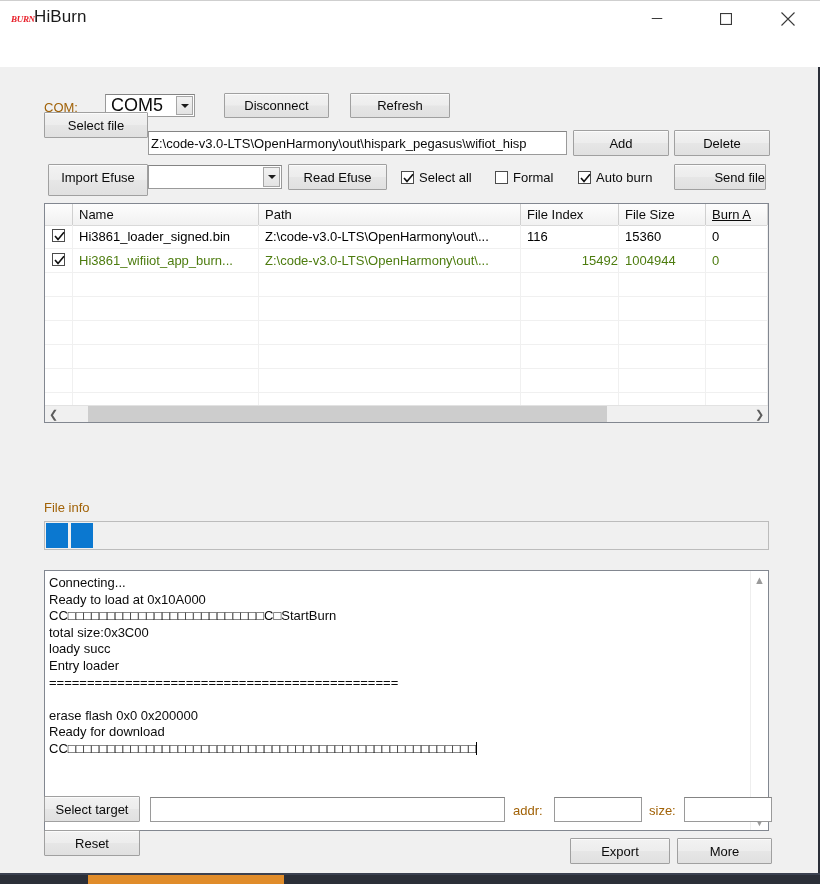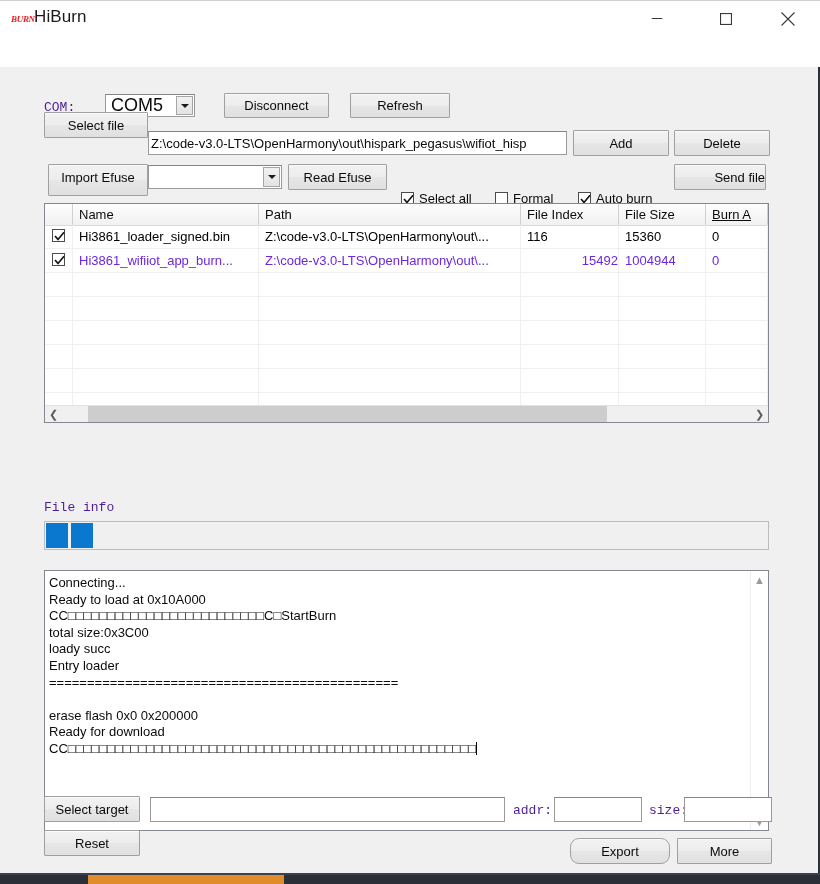--- a/index.html
+++ b/index.html
@@ -160,35 +160,33 @@
     width: 0; height: 0;
     border-left: 4px solid transparent;
     border-right: 4px solid transparent;
     border-top: 4px solid #1b1b1b;
   }
 
   
   .lbl {
     position: absolute;
     font-size: 13px;
-    color: #4c1d95;
+    color: #a16207;
     white-space: nowrap;
     line-height: 1;
-    font-family: Liberation Mono, monospace;
   }
 
   
   .cbx {
     position: absolute;
     height: 16px;
     display: flex;
     align-items: center;
     cursor: default;
     white-space: nowrap;
-    margin-top: 21px;
   }
   .cbx .box {
     width: 13px; height: 13px;
     border: 1px solid #4c4c4c;
     background: #ffffff;
     box-sizing: border-box;
     position: relative;
     flex: 0 0 auto;
   }
   .cbx .box svg { position: absolute; left: 1px; top: 1px; }
@@ -259,21 +257,21 @@
   .lv-td.chk .box {
     display: inline-block;
     width: 13px; height: 13px;
     border: 1px solid #4c4c4c;
     background: #ffffff;
     box-sizing: border-box;
     position: relative;
     margin-top: 4px;
   }
   .lv-td.chk .box svg { position: absolute; left: 1px; top: 1px; }
-  .row-blue .lv-td { color: #6d28d9; }
+  .row-blue .lv-td { color: #4d7c0f; }
 
   
   .hscroll {
     position: absolute;
     left: 0; bottom: 0;
     width: 100%; height: 17px;
     background: #f0f0f0;
     border-top: 1px solid #e2e2e2;
     box-sizing: border-box;
   }
@@ -543,21 +541,21 @@
 
     <div class="lbl" style="left:649px; top:737px;">size:</div>
     <div class="tinput" style="left:684px; top:730px; width:88px; height:25px;">
       <span></span>
     </div>
 
     <div class="btn" style="left:44px; top:763px; width:96px; height:26px; line-height:25px;">
       <span>Reset</span>
     </div>
 
-    <div class="btn" style="left:570px; top:771px; width:100px; height:26px; line-height:25px;border-radius:9px;">
+    <div class="btn" style="left:570px; top:771px; width:100px; height:26px; line-height:25px;">
       <span>Export</span>
     </div>
 
     <div class="btn" style="left:677px; top:771px; width:95px; height:26px; line-height:25px;">
       <span>More</span>
     </div>
 
   </div>
 
   <div class="taskbar">

